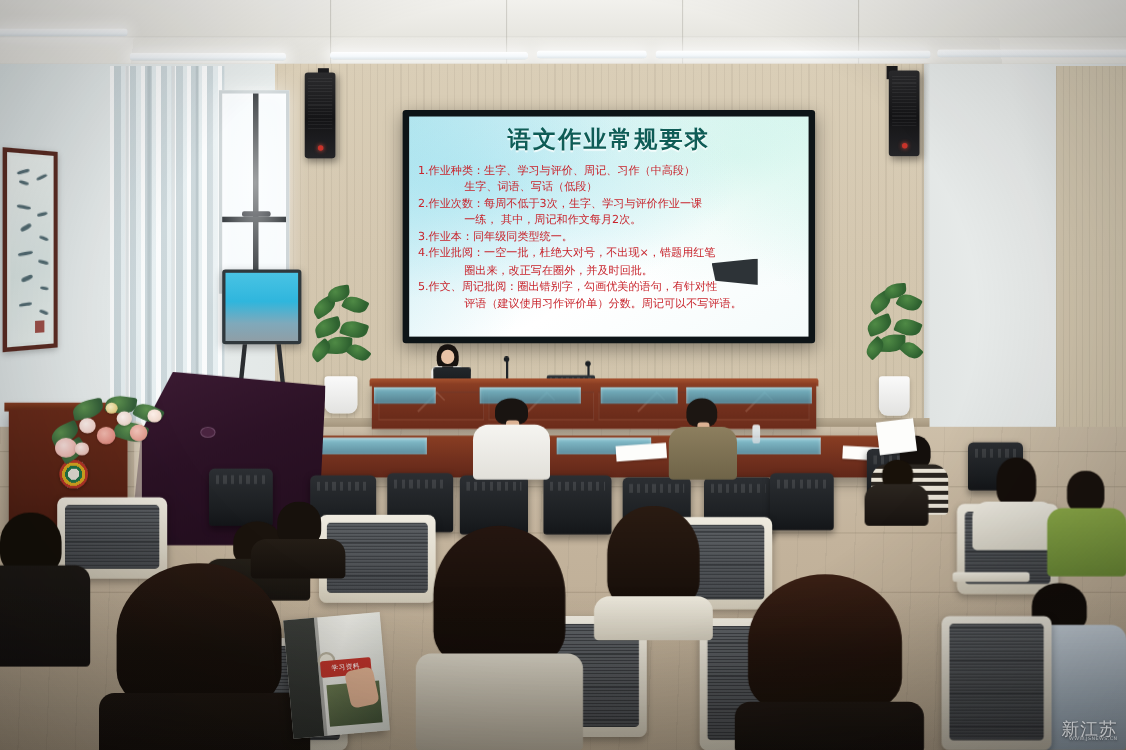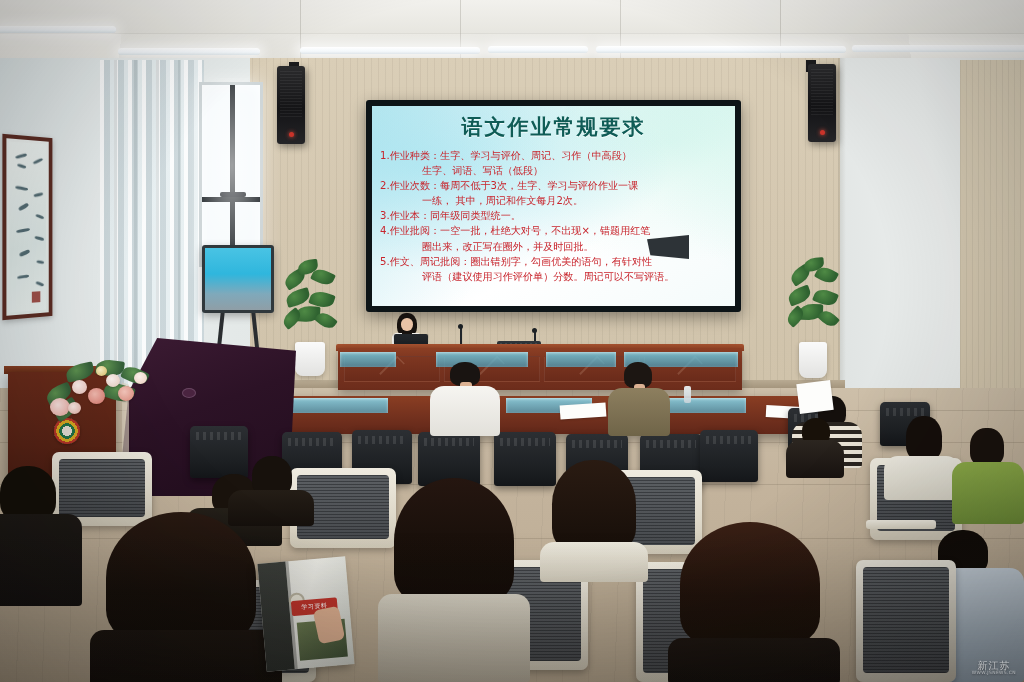--- a/index.html
+++ b/index.html
@@ -492,21 +492,21 @@
 
   
   .watermark {
     position: absolute; right: 8px; bottom: 6px;
     text-align: right;
     color: rgba(255,255,255,.62);
     font-family: "DejaVu Sans", sans-serif;
     text-shadow: 0 1px 2px rgba(0,0,0,.6);
     line-height: 1.05;
   }
-  .watermark .wm-main { font-size: 10px; letter-spacing: 1px; text-align: center; }
+  .watermark .wm-main { font-size: 16px; letter-spacing: 1px; text-align: center; }
   .watermark .wm-sub  { font-size: 4.4px; letter-spacing: .4px; opacity: .85; }
 
   
   .vignette {
     position: absolute; inset: 0; pointer-events: none;
     background: radial-gradient(ellipse at 50% 42%, rgba(0,0,0,0) 52%, rgba(0,0,0,.30) 100%);
   }
   .foreground-dark {
     position: absolute; left: 0; bottom: 0; width: 1024px; height: 150px;
     pointer-events: none;

